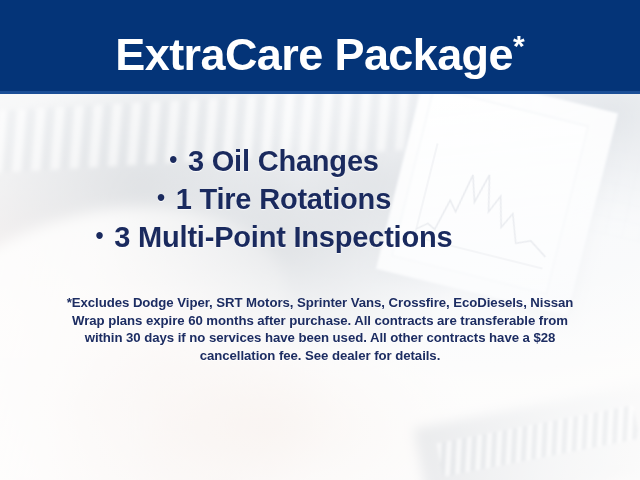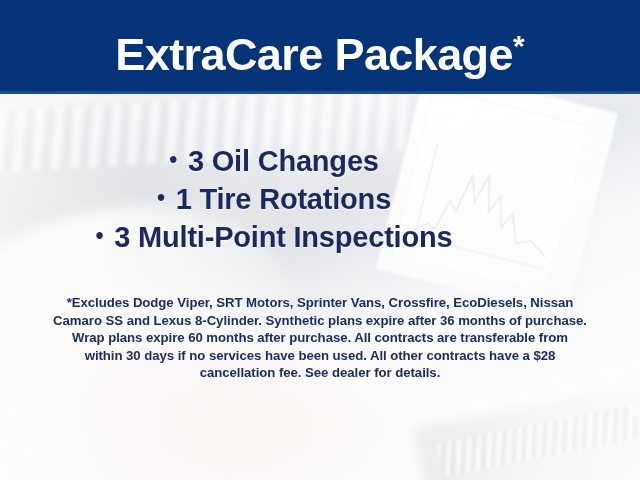--- a/index.html
+++ b/index.html
@@ -267,19 +267,18 @@
   <div class="header-title"><span>ExtraCare Package</span><span class="star">*</span></div>
 
   <div class="benefits">
     <div class="benefit-line"><span class="dot">•</span> <span>3 Oil Changes</span></div>
     <div class="benefit-line"><span class="dot">•</span> <span>1 Tire Rotations</span></div>
     <div class="benefit-line"><span class="dot">•</span> <span>3 Multi-Point Inspections</span></div>
   </div>
 
   <div class="disclaimer">
     <div>*Excludes Dodge Viper, SRT Motors, Sprinter Vans, Crossfire, EcoDiesels, Nissan</div>
-    <div>Camaro SS and Lexus 8-Cylinder. Synthetic plans expire after 36 months of purchase.</div>
     <div>Wrap plans expire 60 months after purchase. All contracts are transferable from</div>
     <div>within 30 days if no services have been used. All other contracts have a $28</div>
     <div>cancellation fee. See dealer for details.</div>
   </div>
 
 </div>
 
 </body></html>

